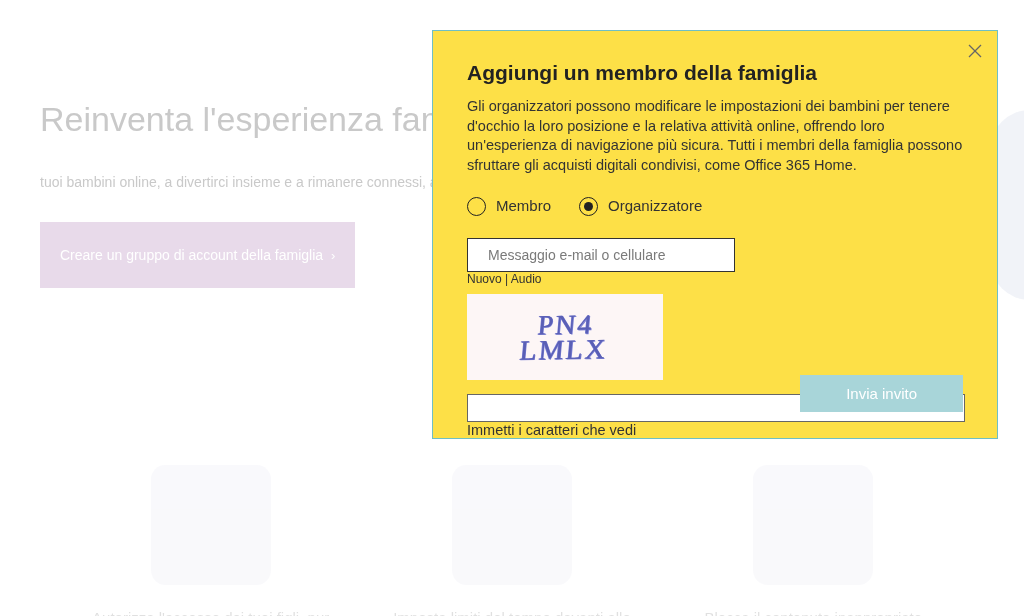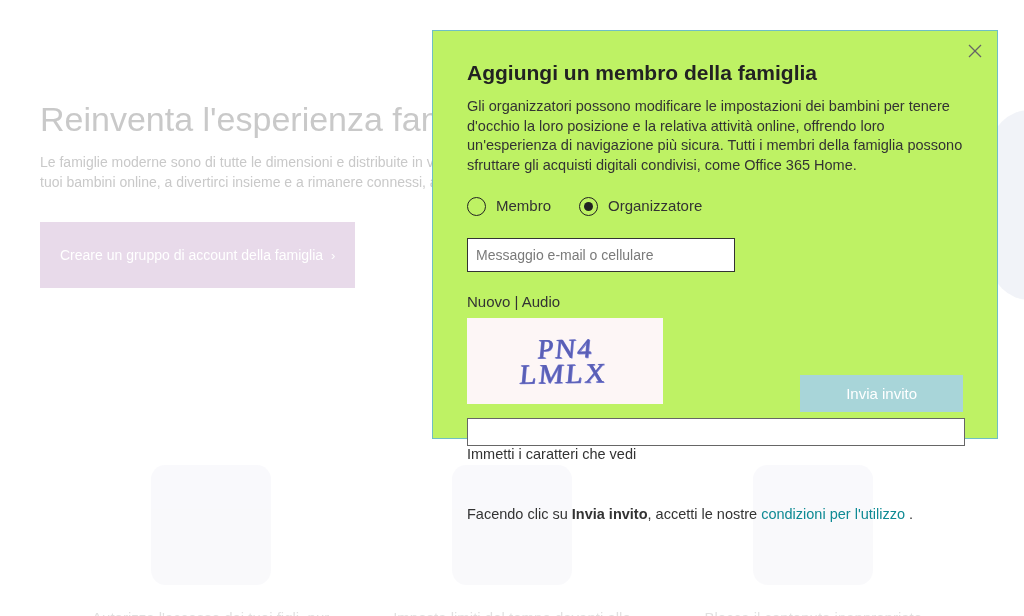--- a/index.html
+++ b/index.html
@@ -84,21 +84,21 @@
     border-bottom-left-radius: 40px;
   }
 
   
   .modal {
     position: absolute;
     top: 30px;
     left: 432px;
     width: 566px;
     height: 409px;
-    background: #bef264;
+    background: #fde047;
     border: 1px solid #6fbfc5;
     padding: 30px 34px 26px 34px;
   }
   .modal .close {
     position: absolute;
     top: 12px; right: 14px;
     width: 16px; height: 16px;
     cursor: pointer;
     color: #666;
   }
@@ -141,30 +141,30 @@
     content: "";
     width: 9px; height: 9px;
     background: #222;
     border-radius: 50%;
   }
 
   .email-input {
     width: 268px;
     height: 34px;
     border: 1px solid #333;
-    padding: 0 8px;
+    padding: 0 20px;
     font-size: 14px;
     color: #333;
     outline: none;
   }
   .email-input::placeholder { color: #7a7a7a; }
 
   .captcha-links {
-    margin-top: 21px;
-    font-size: 15px;
+    margin-top: 0;
+    font-size: 12px;
   }
   .captcha-links span { cursor: pointer; }
 
   .captcha-img {
     margin-top: 8px;
     width: 196px;
     height: 86px;
     background: #fdf6f6;
     display: flex;
     align-items: center;
@@ -219,21 +219,21 @@
     padding: 10px 46px;
     cursor: pointer;
   }
 </style>
 </head>
 <body>
 
 <div class="bg-page">
   <div class="bg-title">Reinventa l'esperienza fam</div>
   <div class="bg-subtitle">
-    <span>Le famiglie moderne sono di tutte le dimensioni e distribuite in v</span><br>
+    <br>
     <span>tuoi bambini online, a divertirci insieme e a rimanere connessi, a</span>
   </div>
   <button class="bg-cta">
     <span>Creare un gruppo di account della famiglia</span>
     <span class="chev">›</span>
   </button>
 
   <div class="bg-tiles">
     <div class="bg-tile">
       <div class="illus"></div>
@@ -281,18 +281,15 @@
   </div>
 
   <div class="captcha-img">
     <div class="scribble"><span>PN4</span>
 <span>LMLX</span></div>
   </div>
 
   <input class="captcha-input" type="text" value="" style="">
   <div class="captcha-hint">Immetti i caratteri che vedi</div>
 
-  <div class="consent">
-    <span>Facendo clic su </span><span class="bold">Invia invito</span><span>, accetti le nostre </span><span class="link">condizioni per l'utilizzo</span><span> .</span>
-  </div>
 
   <button class="send-btn">Invia invito</button>
 </div>
 
 </body></html>

